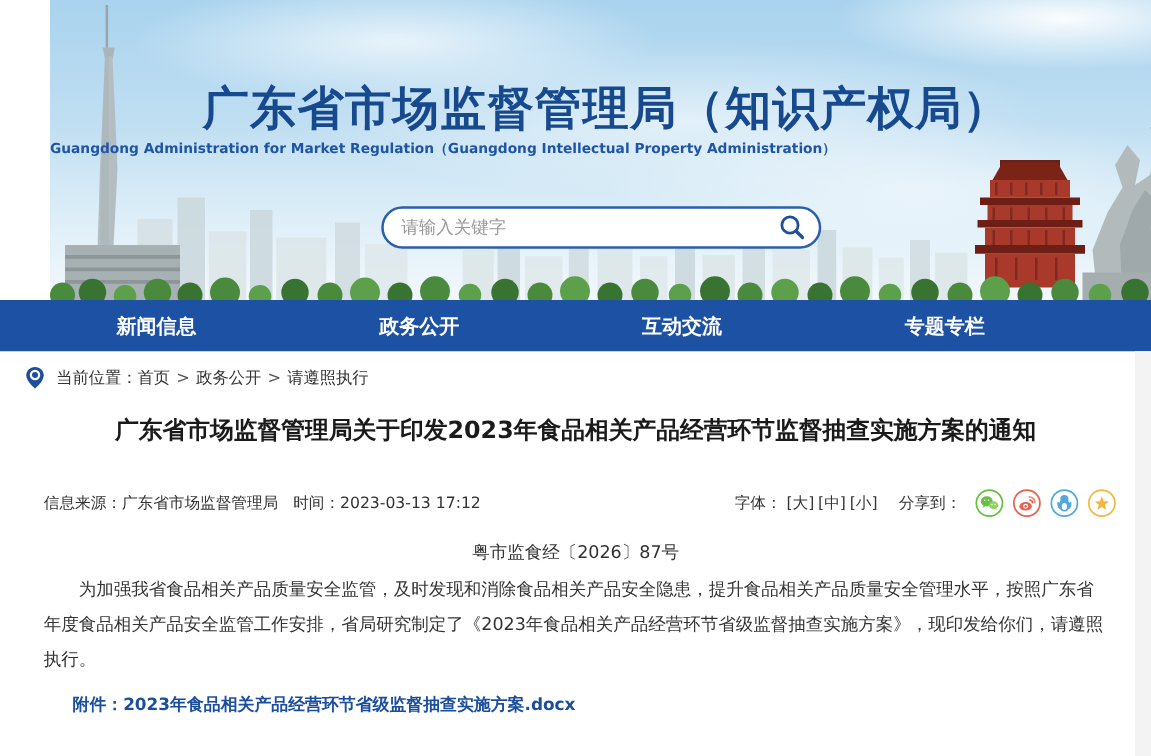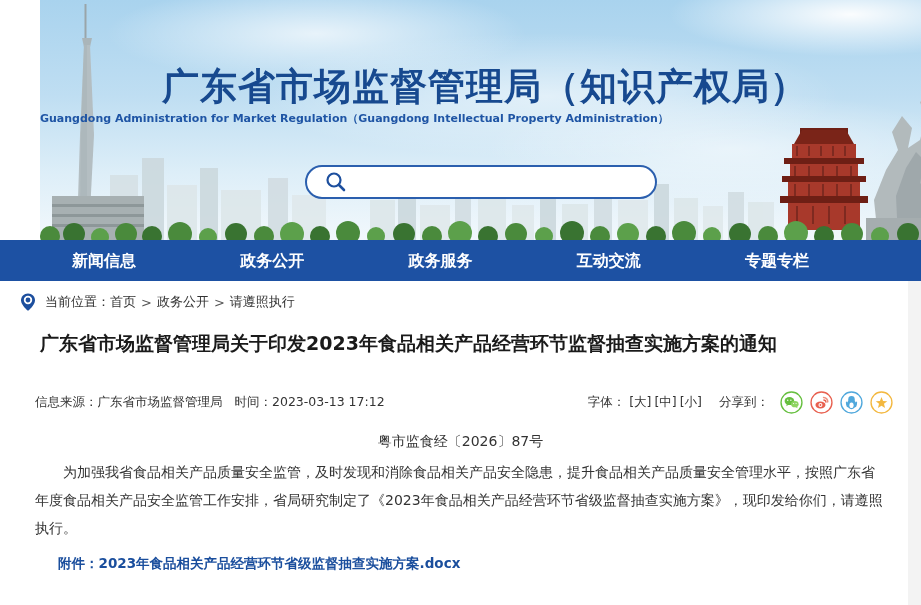--- a/index.html
+++ b/index.html
@@ -35,21 +35,21 @@
   .nav { display:flex; height:41px; background:#1d51a3; padding:0 60px 0 20px; }
   .nav-item { flex:1; color:#fff; font-size:16px; font-weight:bold; line-height:41px;
     text-align:center; text-decoration:none; cursor:pointer; }
 
   
   .gutter { position:absolute; top:281px; right:0; width:13px; height:324px; background:#f3f3f3; }
   .breadcrumb { display:flex; align-items:center; margin:11px 0 0 18px; font-size:13px; color:#333; }
   .breadcrumb .pin { display:flex; margin-right:7px; }
   .crumb-link { color:#333; text-decoration:none; cursor:pointer; }
   .crumb-sep { margin:0 5px; color:#555; }
-  .article-title { margin-top:19px; padding:0 40px; font-size:19px;
+  .article-title { margin-top:19px; padding:0 40px; text-align:center; font-size:19px;
     font-weight:bold; color:#1a1a1a; }
   .meta-row { margin-top:34px; display:flex; justify-content:space-between; align-items:center;
     padding:0 28px 0 35px; font-size:12.5px; color:#333; }
   .meta-left .gap { display:inline-block; width:12px; }
   .meta-right { display:flex; align-items:center; }
   .font-label, .share-label { margin-right:4px; }
   .font-size-btn { cursor:pointer; margin-right:3px; color:#333; }
   .share-label { margin-left:14px; }
   .share-btn { border:none; background:none; cursor:pointer; padding:0; margin-left:7px;
     width:23px; height:23px; display:flex; }
@@ -178,33 +178,33 @@
           <circle cx="868" cy="234" r="11" fill="#397331"></circle>
         <circle cx="896" cy="236" r="10" fill="#4a8a3c"></circle>
           <circle cx="918" cy="235" r="9" fill="#397331"></circle>
       </g>
     </svg>
 
     <h1 class="site-title">广东省市场监督管理局（知识产权局）</h1>
     <div class="site-subtitle">Guangdong Administration for Market Regulation（Guangdong Intellectual Property Administration）</div>
 
     <div class="search-box">
+      <input class="search-input" type="text" placeholder="请输入关键字" style="">
       <button class="search-btn">
         <svg width="24" height="24" viewBox="0 0 24 24">
           <circle cx="10" cy="10" r="6.5" fill="none" stroke="#1d4f9e" stroke-width="2.2"></circle>
           <line x1="15" y1="15" x2="20" y2="20" stroke="#1d4f9e" stroke-width="2.6" stroke-linecap="round"></line>
         </svg>
       </button>
     </div>
   </header>
 
   <nav class="nav">
     <a class="nav-item">新闻信息</a>
     <a class="nav-item">政务公开</a>
-    <a class="nav-item">政务服务</a>
     <a class="nav-item">互动交流</a>
     <a class="nav-item">专题专栏</a>
   </nav>
 
   <div class="gutter"></div>
 
   <main>
 
     <div class="breadcrumb">
       <span class="pin">

